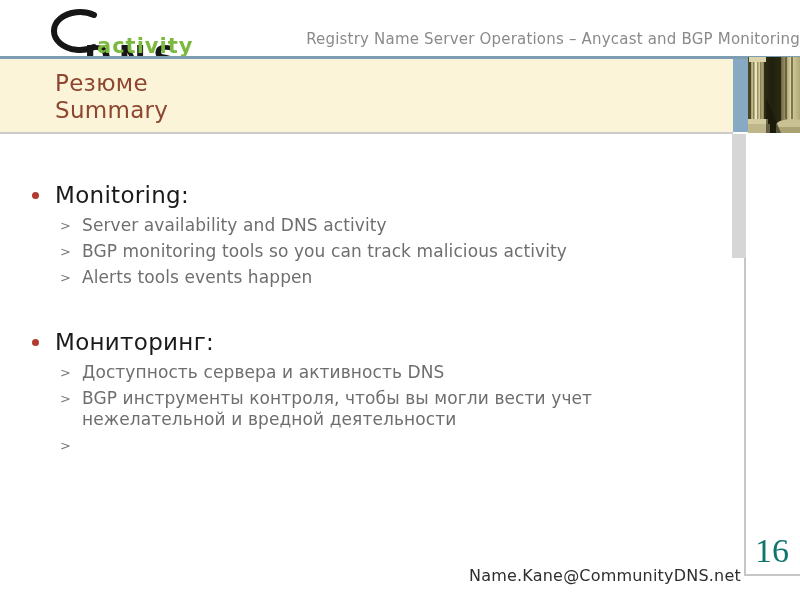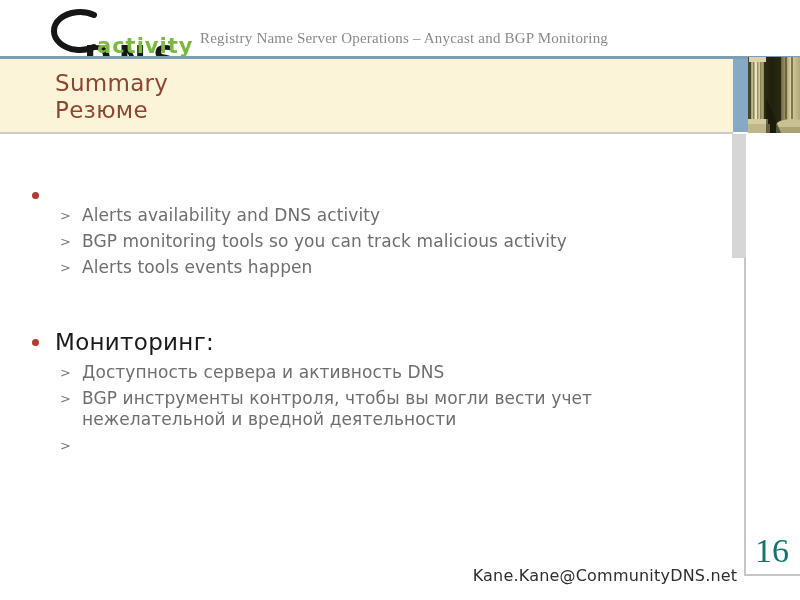--- a/index.html
+++ b/index.html
@@ -21,21 +21,21 @@
     line-height:33px;
     margin-top:36px;
   }
   .logo-community{
     position:absolute;left:57px;top:32px;
     font-size:21px;font-weight:600;letter-spacing:1px;color:#7CBA3F;
     line-height:21px;
   }
   .header-title{
     position:absolute;left:200px;top:30px;width:600px;
-    text-align:left;font-size:15px;color:#8A8A8A;letter-spacing:.2px;font-family:Liberation Serif, serif;
+    text-align:right;font-size:15px;color:#8A8A8A;letter-spacing:.2px;
   }
   .top-line{position:absolute;left:0;top:56px;width:800px;height:3px;background:#7C9DB2;}
 
   
   .title-bar{position:absolute;left:0;top:59px;width:733px;height:73px;background:#FBF4D9;}
   .title-bar-shadow{position:absolute;left:0;top:132px;width:733px;height:2px;background:#CBCBCB;}
   .title-text{
     position:absolute;left:55px;top:70px;
     font-size:23px;line-height:27px;color:#8E4630;letter-spacing:.3px;
   }
@@ -91,22 +91,22 @@
     </svg>
     <span class="logo-dns">DNS</span>
     <span class="logo-community">activity</span>
   </div>
   <div class="header-title">Registry Name Server Operations – Anycast and BGP Monitoring</div>
   <div class="top-line"></div>
 
   <div class="title-bar"></div>
   <div class="title-bar-shadow"></div>
   <div class="title-text">
+    <div>Резюме</div>
     <div>Summary</div>
-    <div>Резюме</div>
   </div>
   <div class="blue-strip"></div>
   <svg class="columns-img" viewBox="0 0 52 76" preserveAspectRatio="none">
     <defs>
       <linearGradient id="bgGrad" x1="0" y1="0" x2="1" y2="0">
         <stop offset="0" stop-color="#4A4A26"></stop>
         <stop offset="0.45" stop-color="#20200E"></stop>
         <stop offset="1" stop-color="#3B3B1C"></stop>
       </linearGradient>
       <linearGradient id="colGrad" x1="0" y1="0" x2="1" y2="0">
@@ -138,25 +138,26 @@
   </svg>
 
   <div class="scroll-thumb"></div>
   <div class="v-line"></div>
   <div class="page-box-bottom"></div>
   <div class="page-number">16</div>
 
   <div class="section section-1">
     <div class="heading-row">
       <span class="dot"></span>
+      <span class="heading">Monitoring:</span>
     </div>
     <div class="sub-list">
       <div class="sub-item">
         <span class="marker">&gt;</span>
-        <span class="sub-text">Alerts availability and DNS activity</span>
+        <span class="sub-text">Server availability and DNS activity</span>
       </div>
       <div class="sub-item">
         <span class="marker">&gt;</span>
         <span class="sub-text">BGP monitoring tools so you can track malicious activity</span>
       </div>
       <div class="sub-item">
         <span class="marker">&gt;</span>
         <span class="sub-text">Alerts tools events happen</span>
       </div>
     </div>
@@ -175,15 +176,15 @@
       <div class="sub-item">
         <span class="marker">&gt;</span>
         <span class="sub-text">BGP инструменты контроля, чтобы вы могли вести учет нежелательной и вредной деятельности</span>
       </div>
       <div class="sub-item">
         <span class="marker">&gt;</span>
       </div>
     </div>
   </div>
 
-  <div class="email">Kane.Kane@CommunityDNS.net</div>
+  <div class="email">Name.Kane@CommunityDNS.net</div>
 
 </div>
 
 </body></html>

